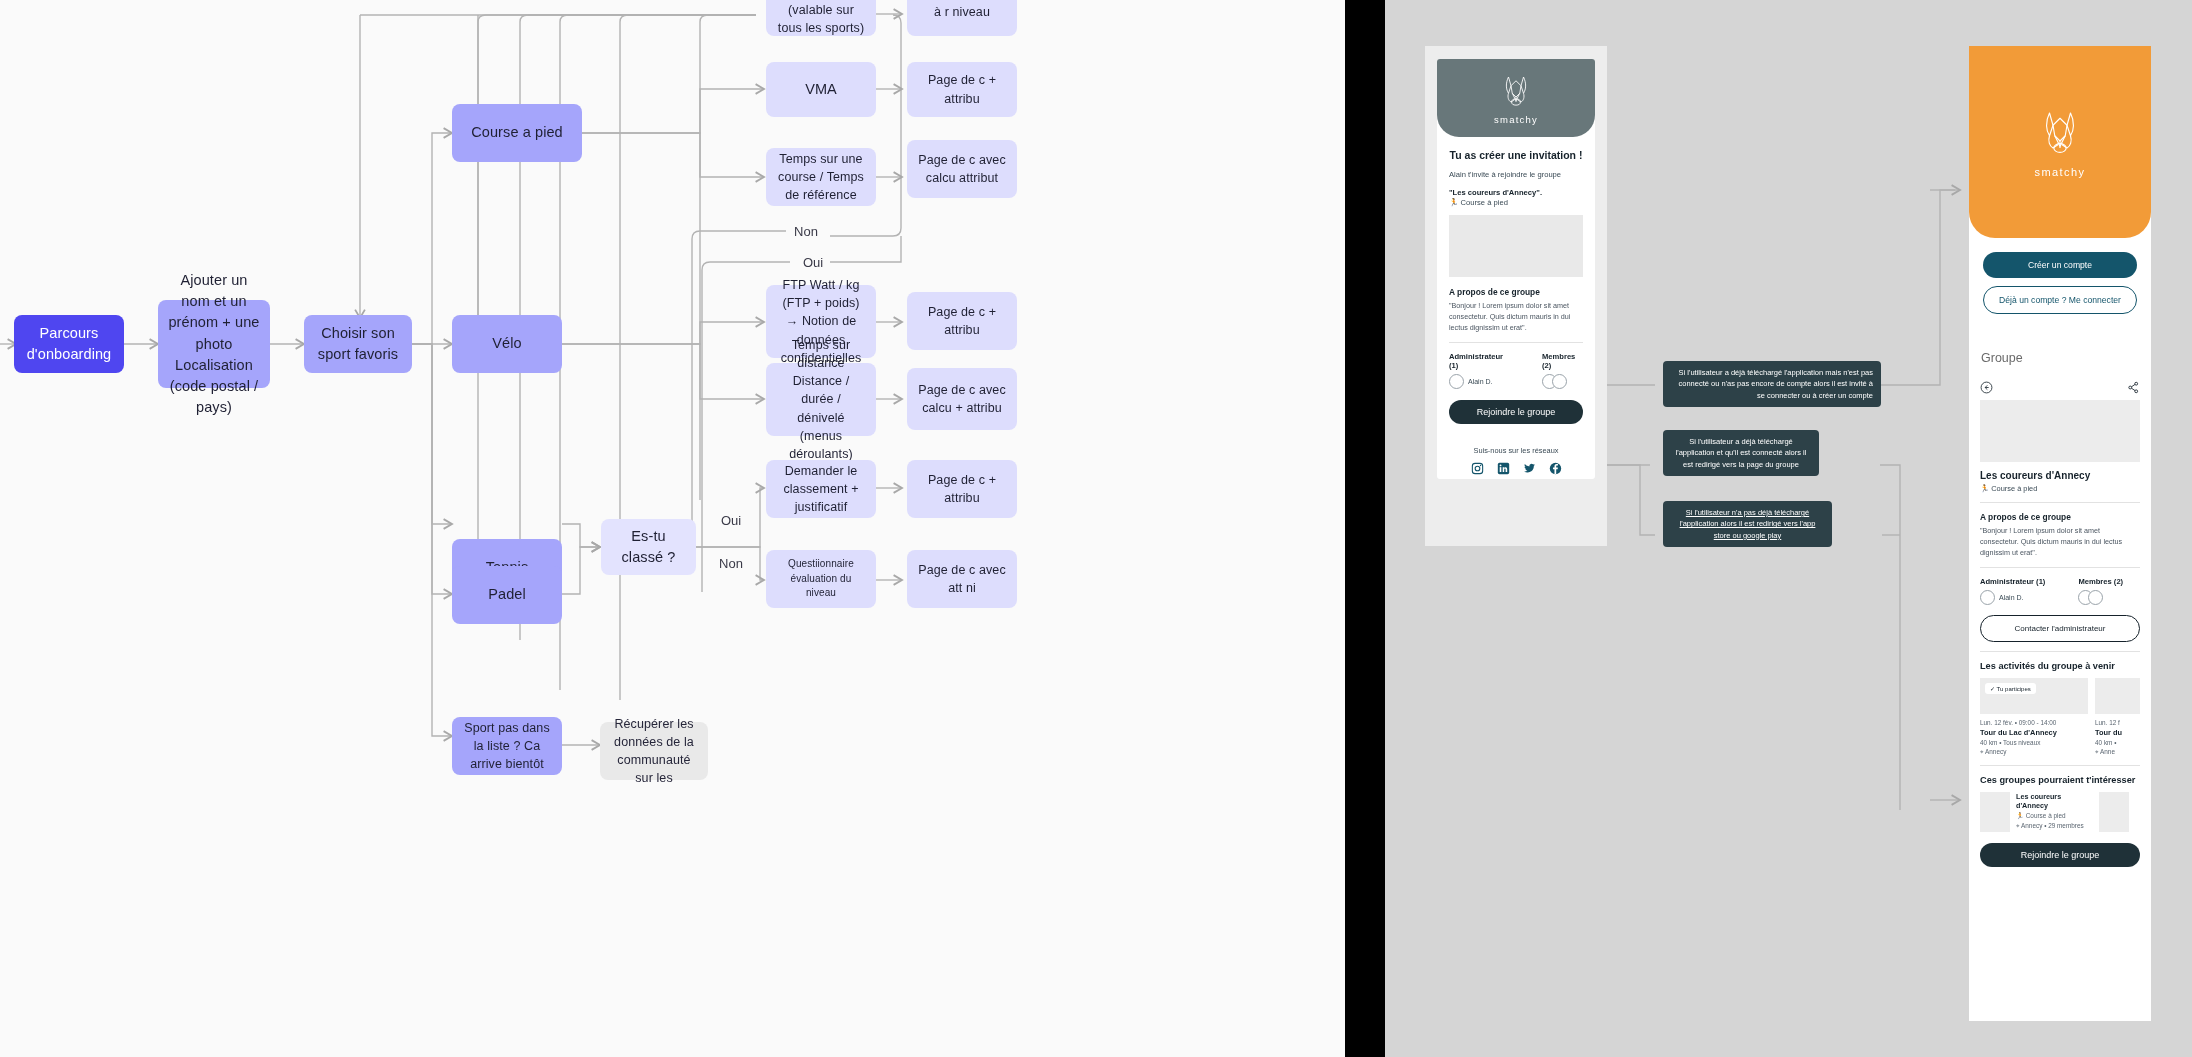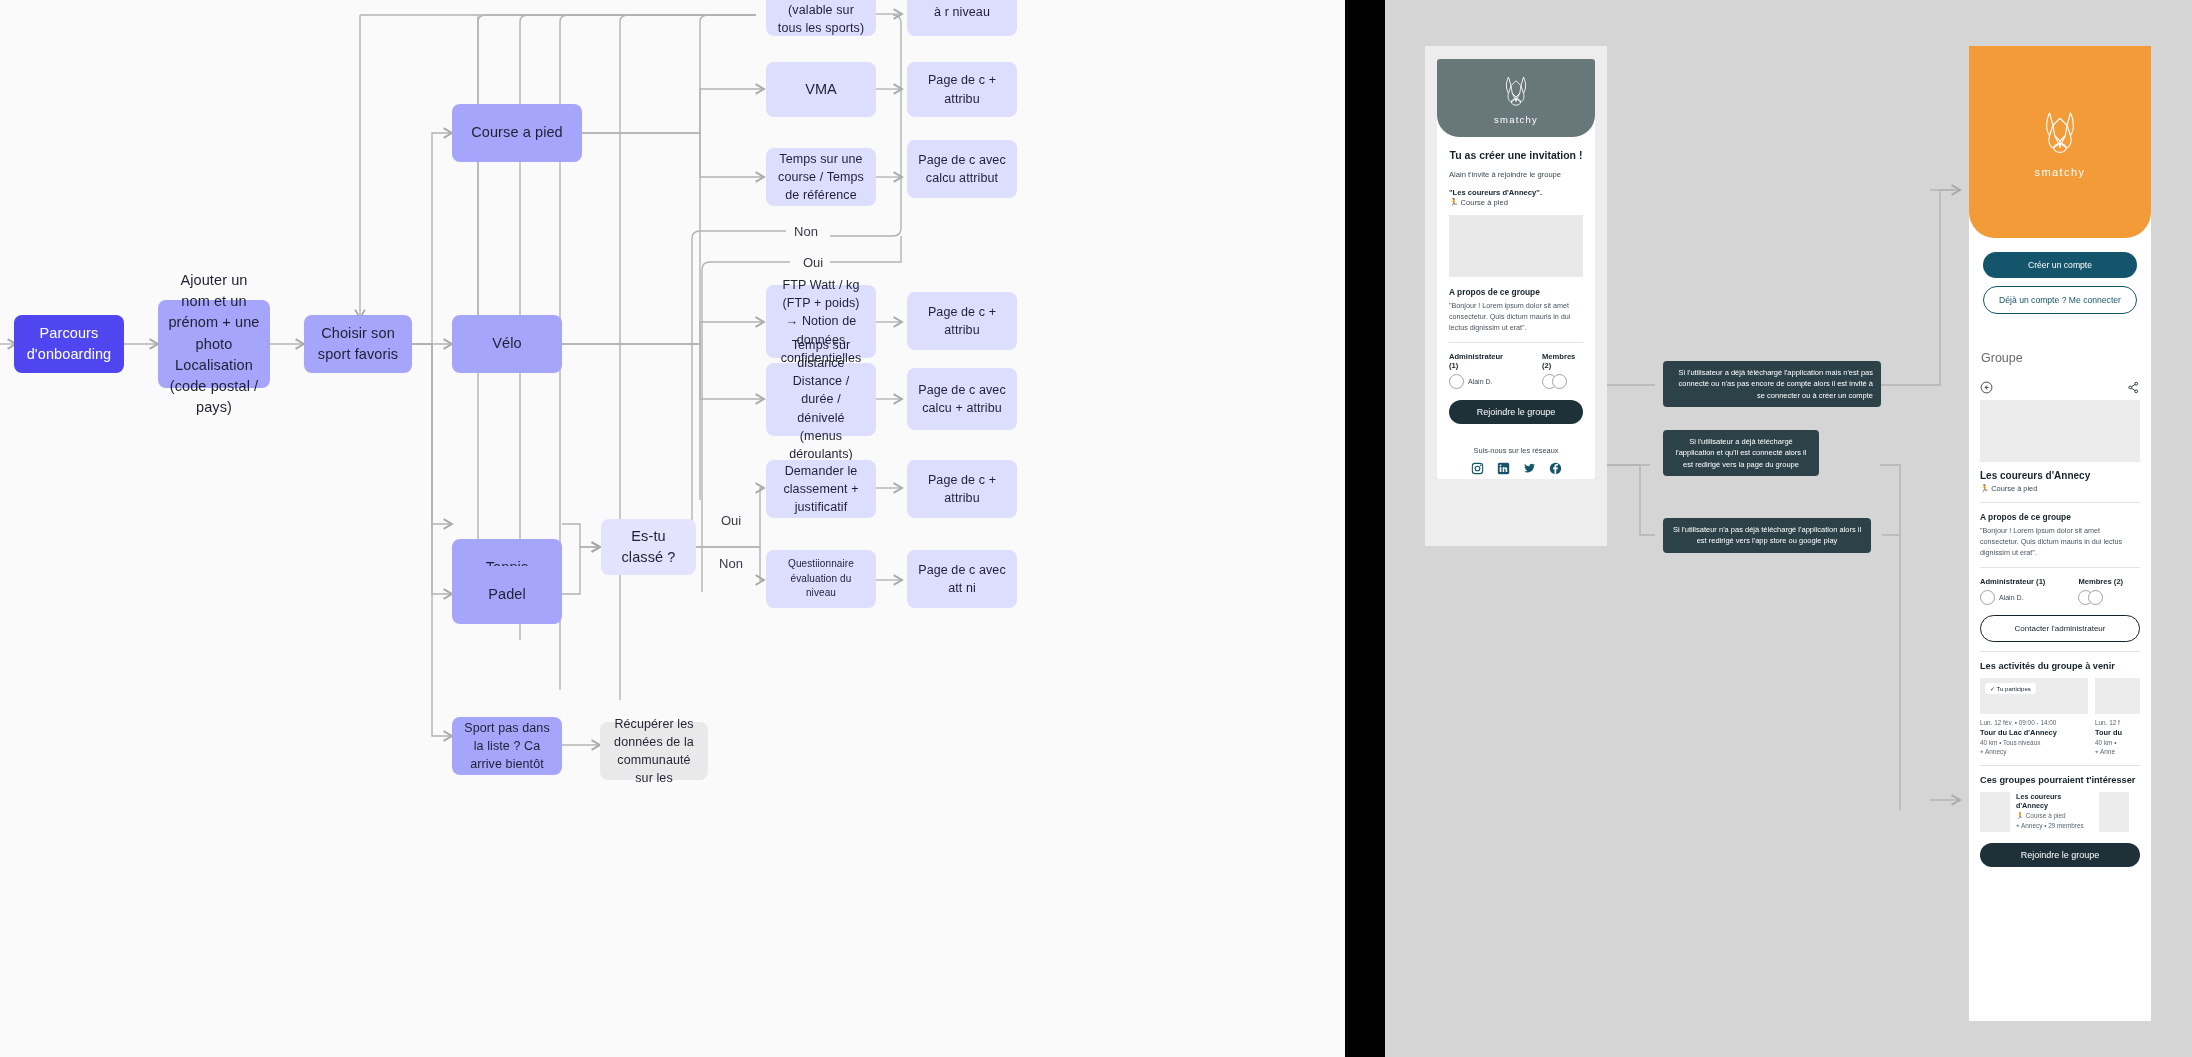--- a/index.html
+++ b/index.html
@@ -299,21 +299,21 @@
         <svg class="ic" width="13" height="13" viewBox="0 0 24 24">
           <circle cx="12" cy="12" r="10.5" fill="#14556b"></circle>
           <path d="M13.3,22.4 L13.3,13.2 L16,13.2 L16.4,10 L13.3,10 L13.3,8 C13.3,7.1 13.5,6.5 14.8,6.5 L16.5,6.5 L16.5,3.6 C16.2,3.6 15.2,3.5 14.1,3.5 C11.7,3.5 10.1,5 10.1,7.7 L10.1,10 L7.4,10 L7.4,13.2 L10.1,13.2 L10.1,22.2 Z" fill="#fff"></path>
           </svg>
       </div>
     </div>
   </div>
 
   <div class="tip" style="left:1663px;top:361px;width:218px;text-align:right;">Si l'utilisateur a déjà téléchargé l'application mais n'est pas connecté ou n'as pas encore de compte alors il est invité à se connecter ou à créer un compte</div>
   <div class="tip" style="left:1663px;top:430px;width:156px;">Si l'utilisateur a déjà téléchargé l'application et qu'il est connecté alors il est redirigé vers la page du groupe</div>
-  <div class="tip" style="left:1663px;top:518px;width:208px;">Si l'utilisateur n'a pas déjà téléchargé l'application alors il est redirigé vers l'app store ou google play</div>
+  <div class="tip" style="left:1663px;top:501px;width:169px;text-decoration:underline;">Si l'utilisateur n'a pas déjà téléchargé l'application alors il est redirigé vers l'app store ou google play</div>
 
   <div id="app-frame" class="frame"></div>
 
   <div id="splash">
     <div class="orange">
       <svg width="56" height="56" viewBox="0 0 64 64">
         <g fill="none" stroke="#fff" stroke-width="1.3" stroke-linejoin="round">
           <path d="M20,8 C15,18 16,28 20,34 L24,22 Z"></path>
           <path d="M44,8 C49,18 48,28 44,34 L40,22 Z"></path>
           <path d="M24,22 L32,14 L40,22 L38,34 L32,40 L26,34 Z"></path>

